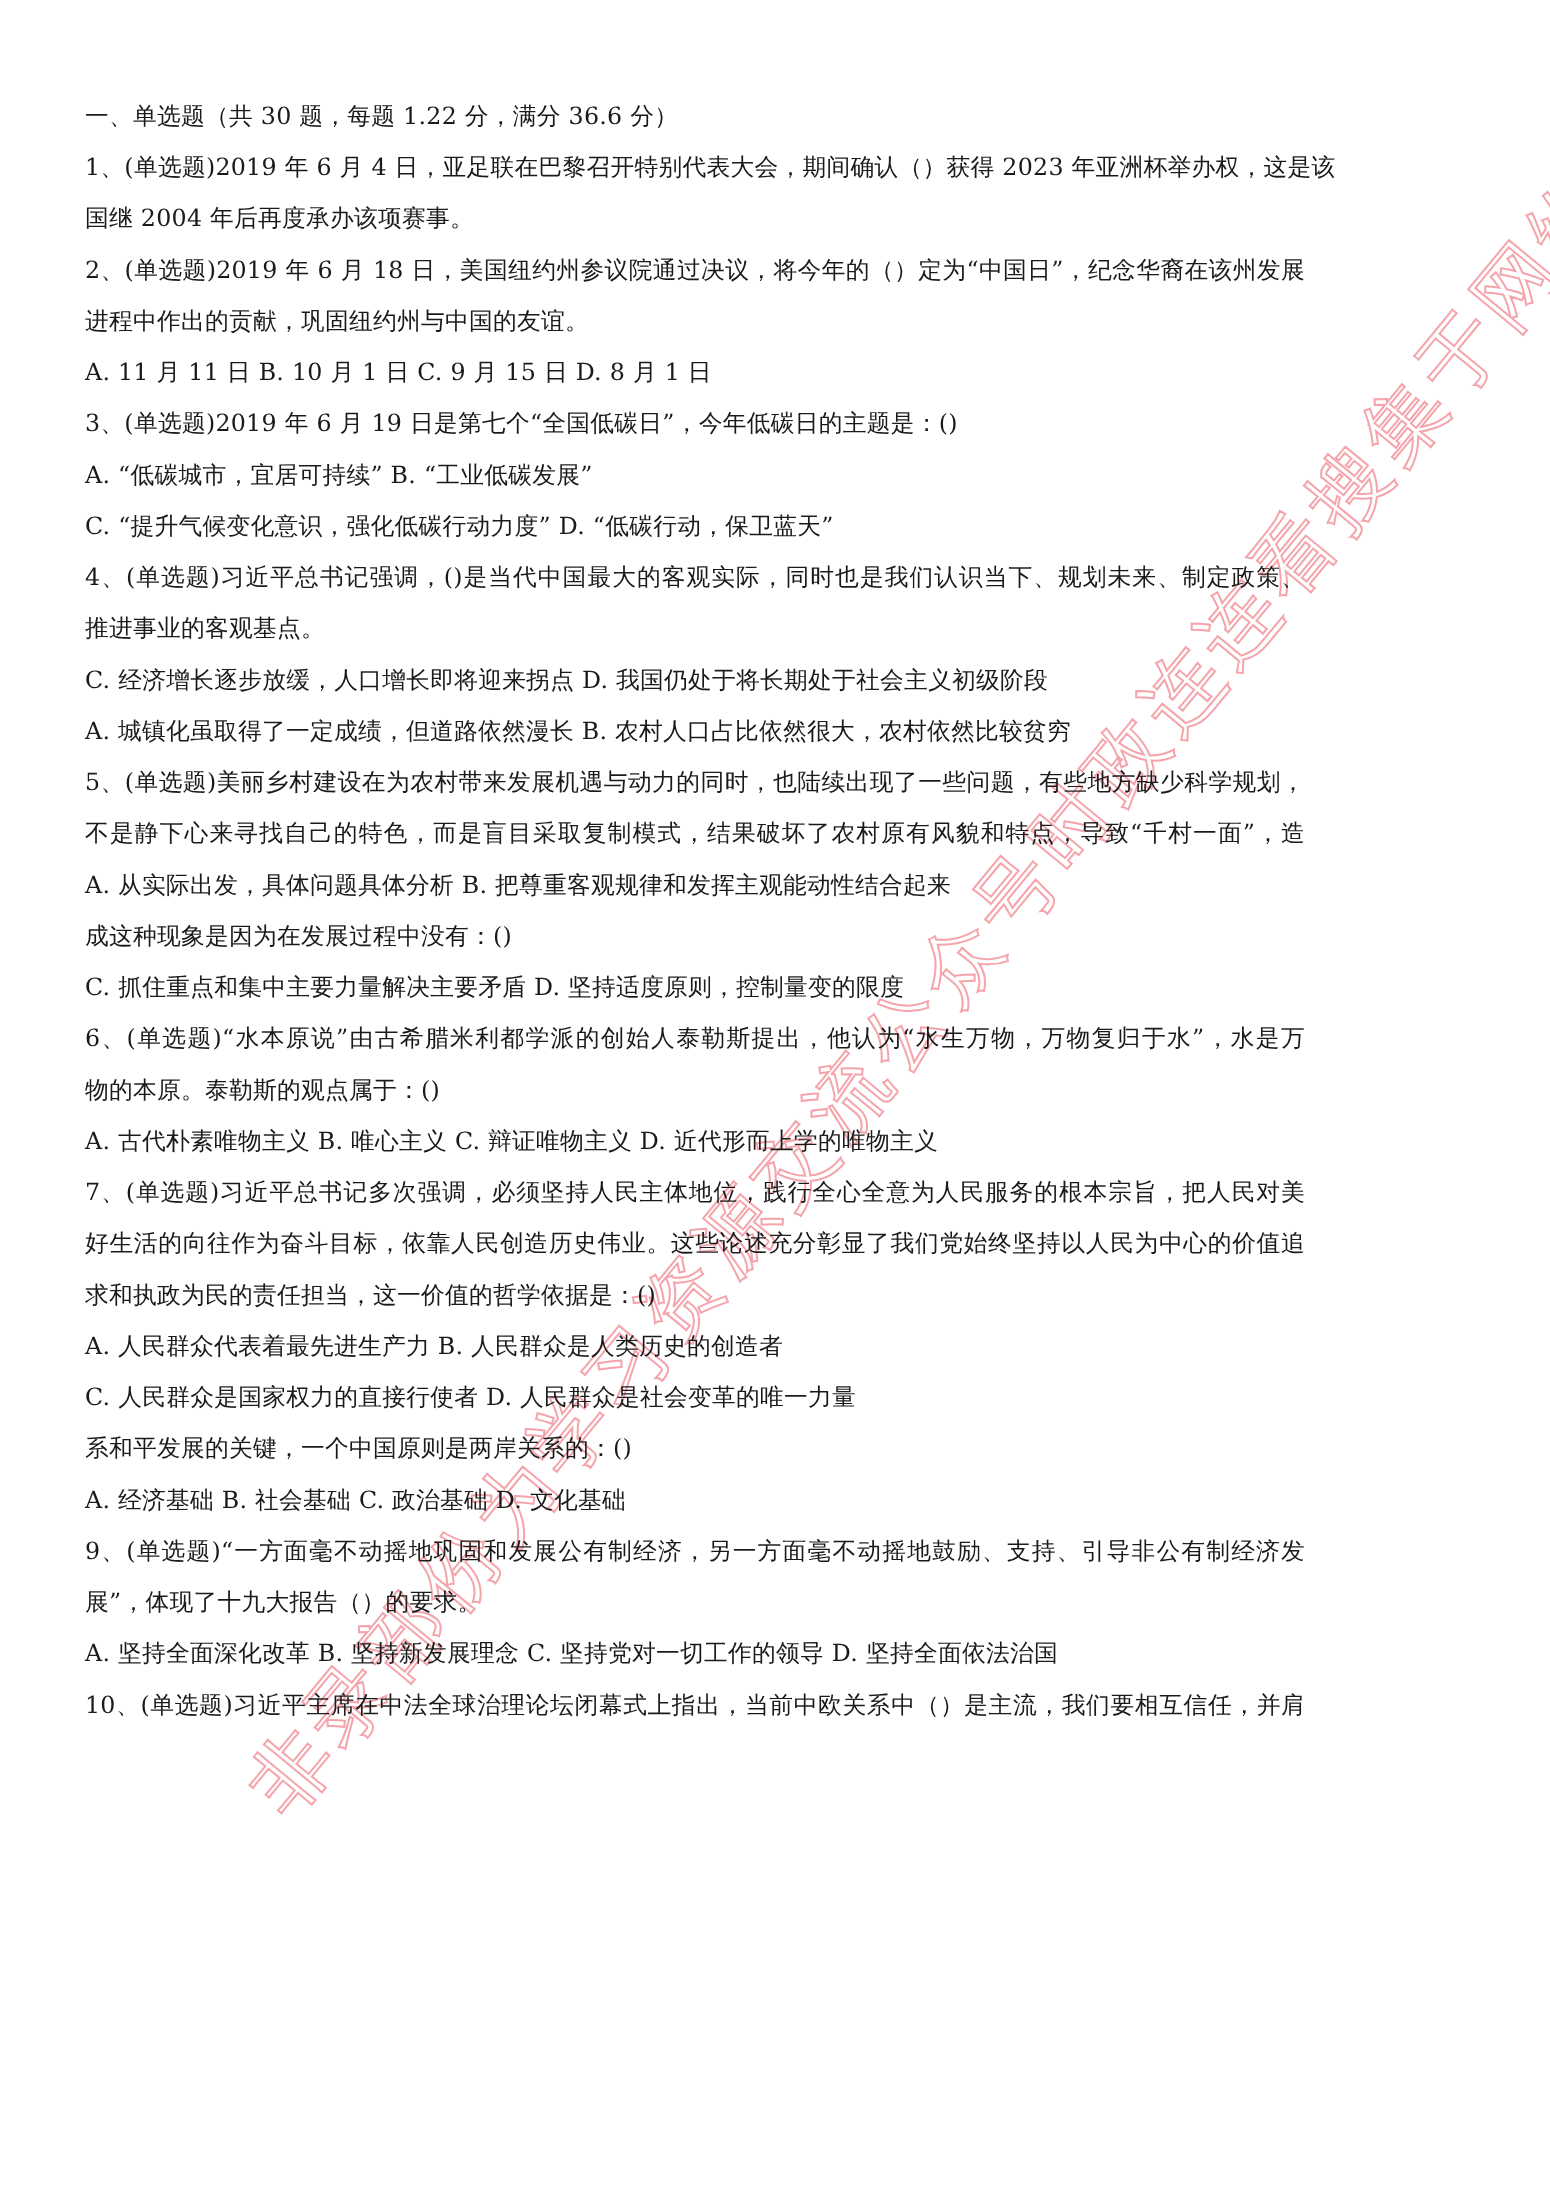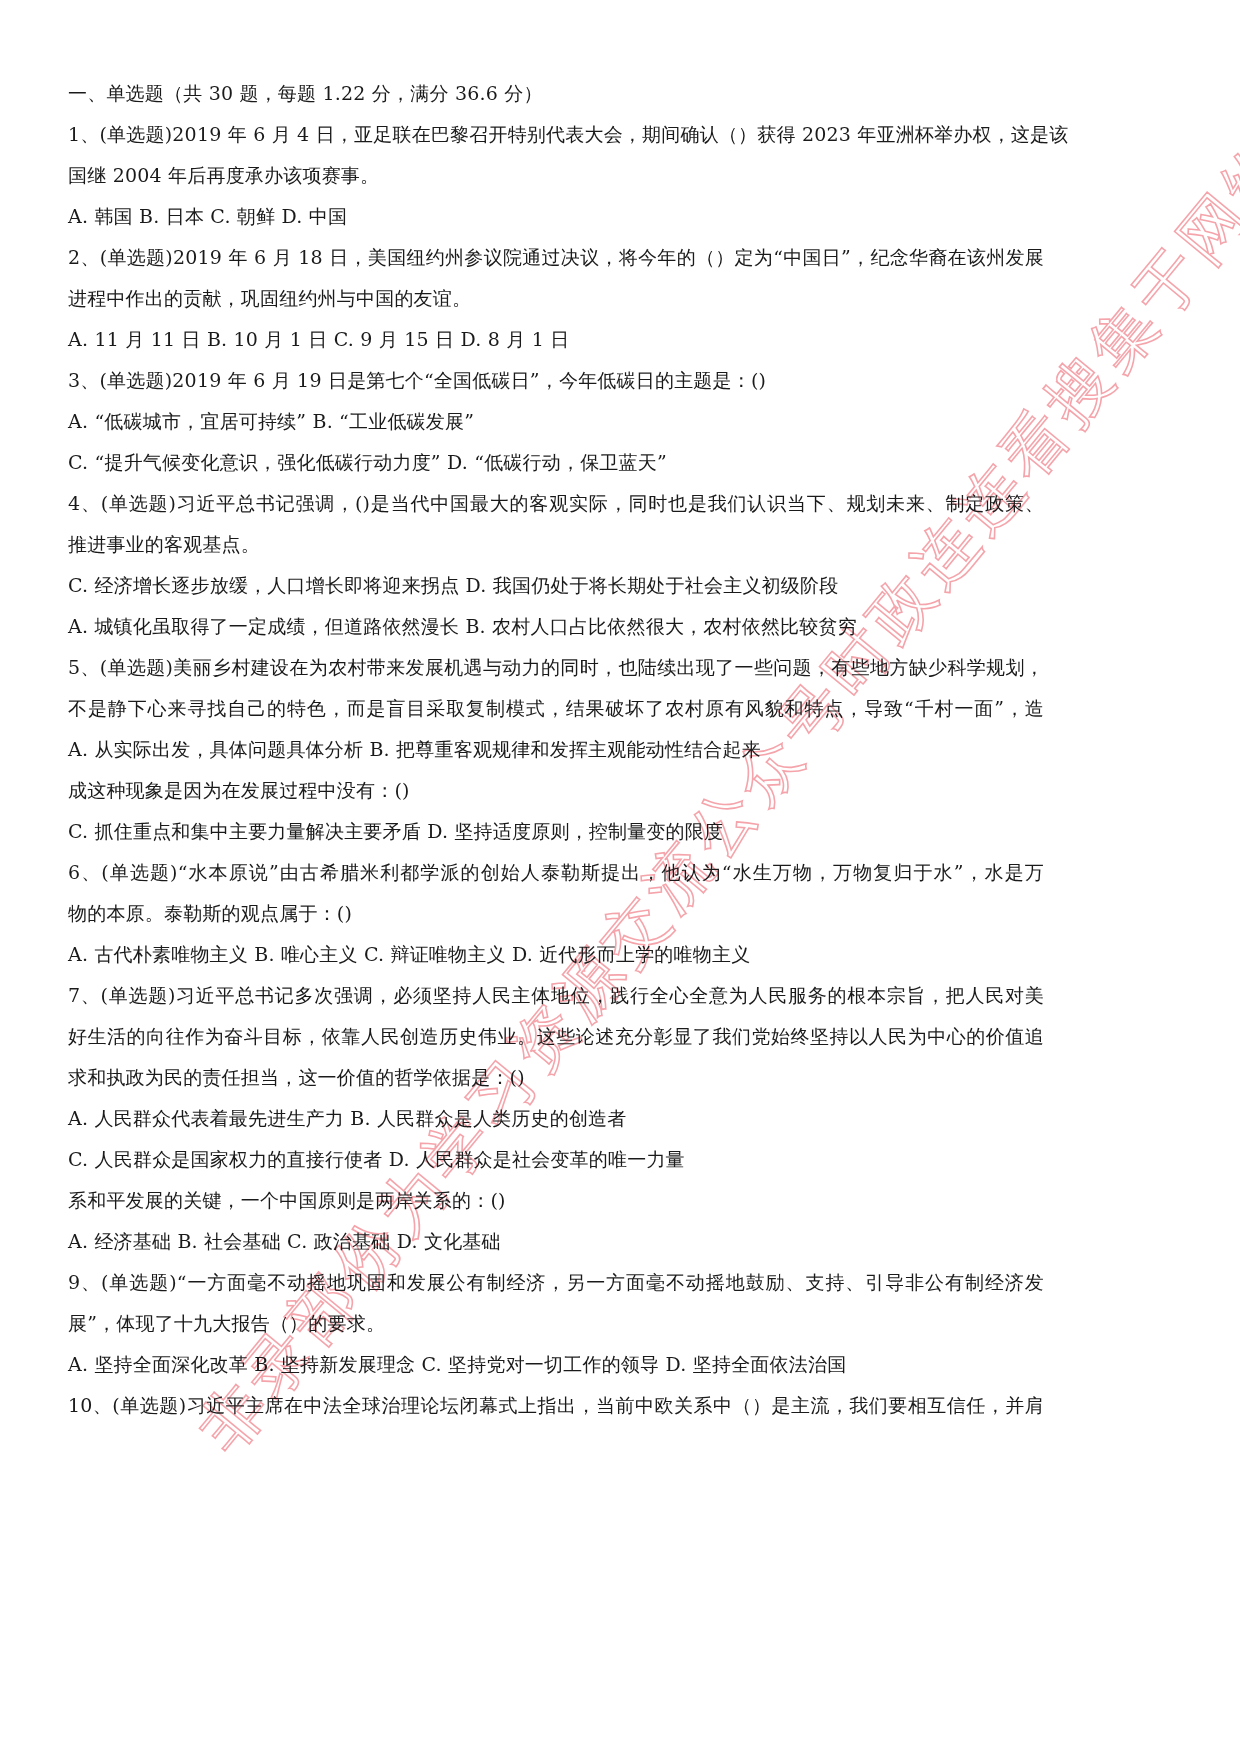--- a/index.html
+++ b/index.html
@@ -32,21 +32,20 @@
 <body>
 
 <div class="page">
   <div class="watermark">非录部份为学习资源交流公众号时政连连看搜集于网络</div>
 
   <div class="content">
     <div class="line">一、单选题（共 30 题，每题 1.22 分，满分 36.6 分）</div>
 
     <div class="line justify">1、(单选题)2019 年 6 月 4 日，亚足联在巴黎召开特别代表大会，期间确认（）获得 2023 年亚洲杯举办权，这是该</div>
     <div class="line">国继 2004 年后再度承办该项赛事。</div>
-    <div class="line">A. 韩国 B. 日本 C. 朝鲜 D. 中国</div>
 
     <div class="line justify">2、(单选题)2019 年 6 月 18 日，美国纽约州参议院通过决议，将今年的（）定为“中国日”，纪念华裔在该州发展</div>
     <div class="line">进程中作出的贡献，巩固纽约州与中国的友谊。</div>
     <div class="line">A. 11 月 11 日 B. 10 月 1 日 C. 9 月 15 日 D. 8 月 1 日</div>
 
     <div class="line">3、(单选题)2019 年 6 月 19 日是第七个“全国低碳日”，今年低碳日的主题是：()</div>
     <div class="line">A. “低碳城市，宜居可持续” B. “工业低碳发展”</div>
     <div class="line">C. “提升气候变化意识，强化低碳行动力度” D. “低碳行动，保卫蓝天”</div>
 
     <div class="line justify">4、(单选题)习近平总书记强调，()是当代中国最大的客观实际，同时也是我们认识当下、规划未来、制定政策、</div>

